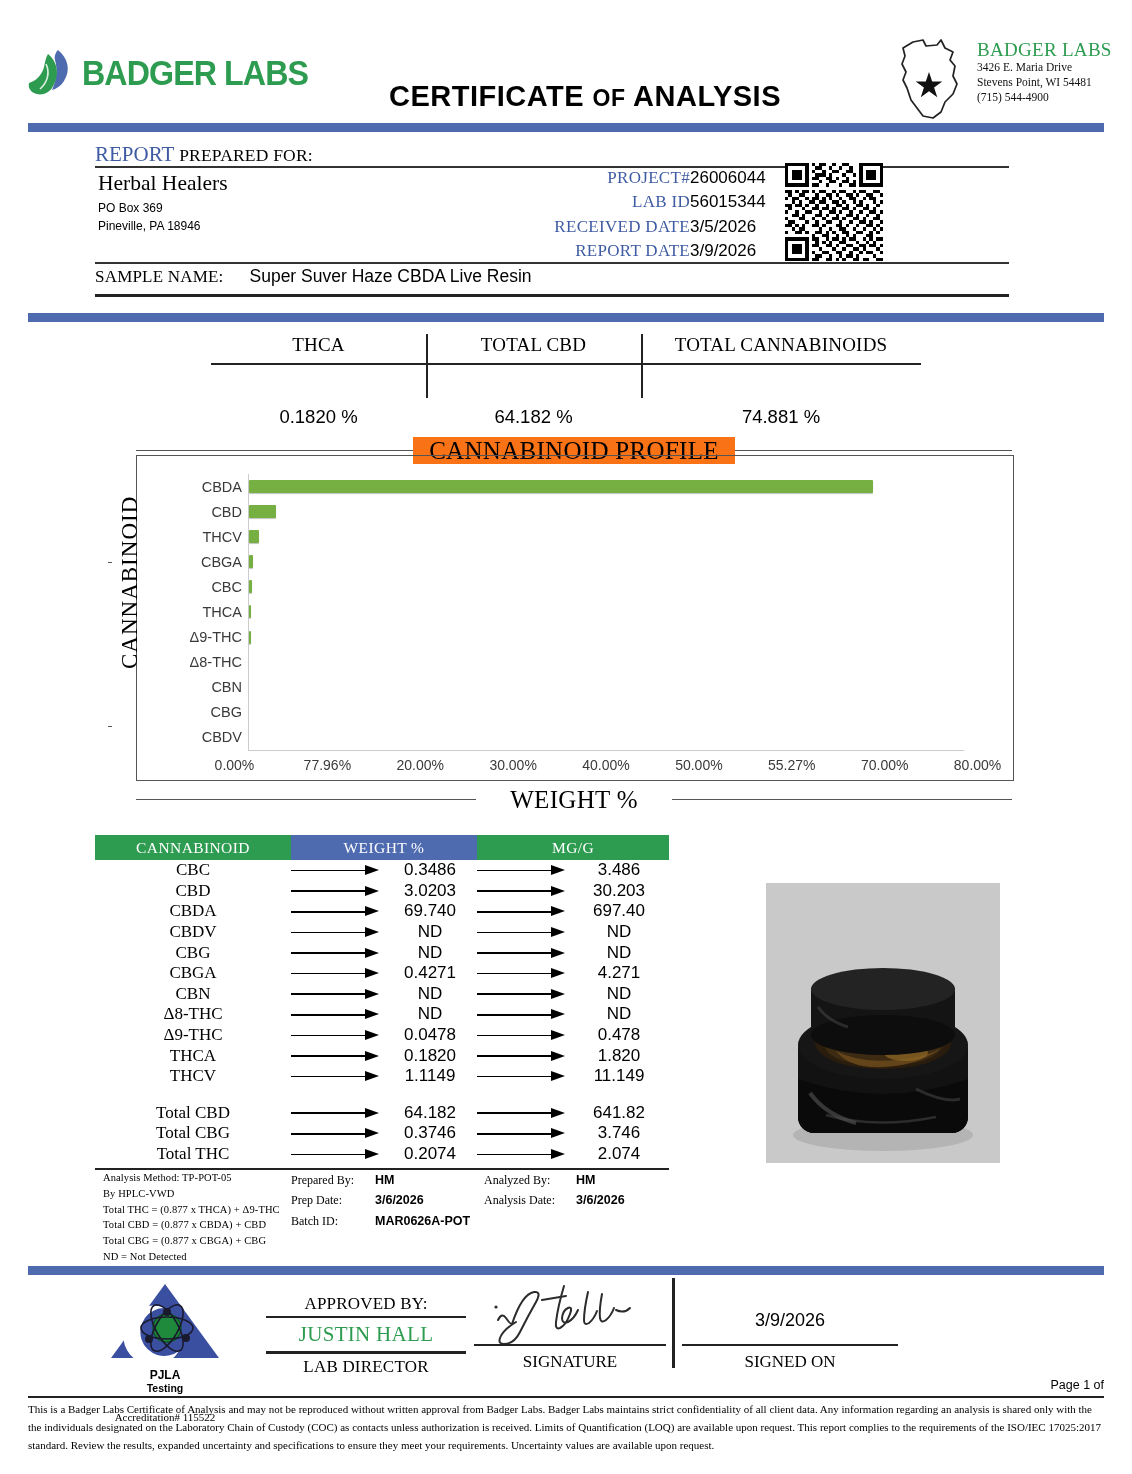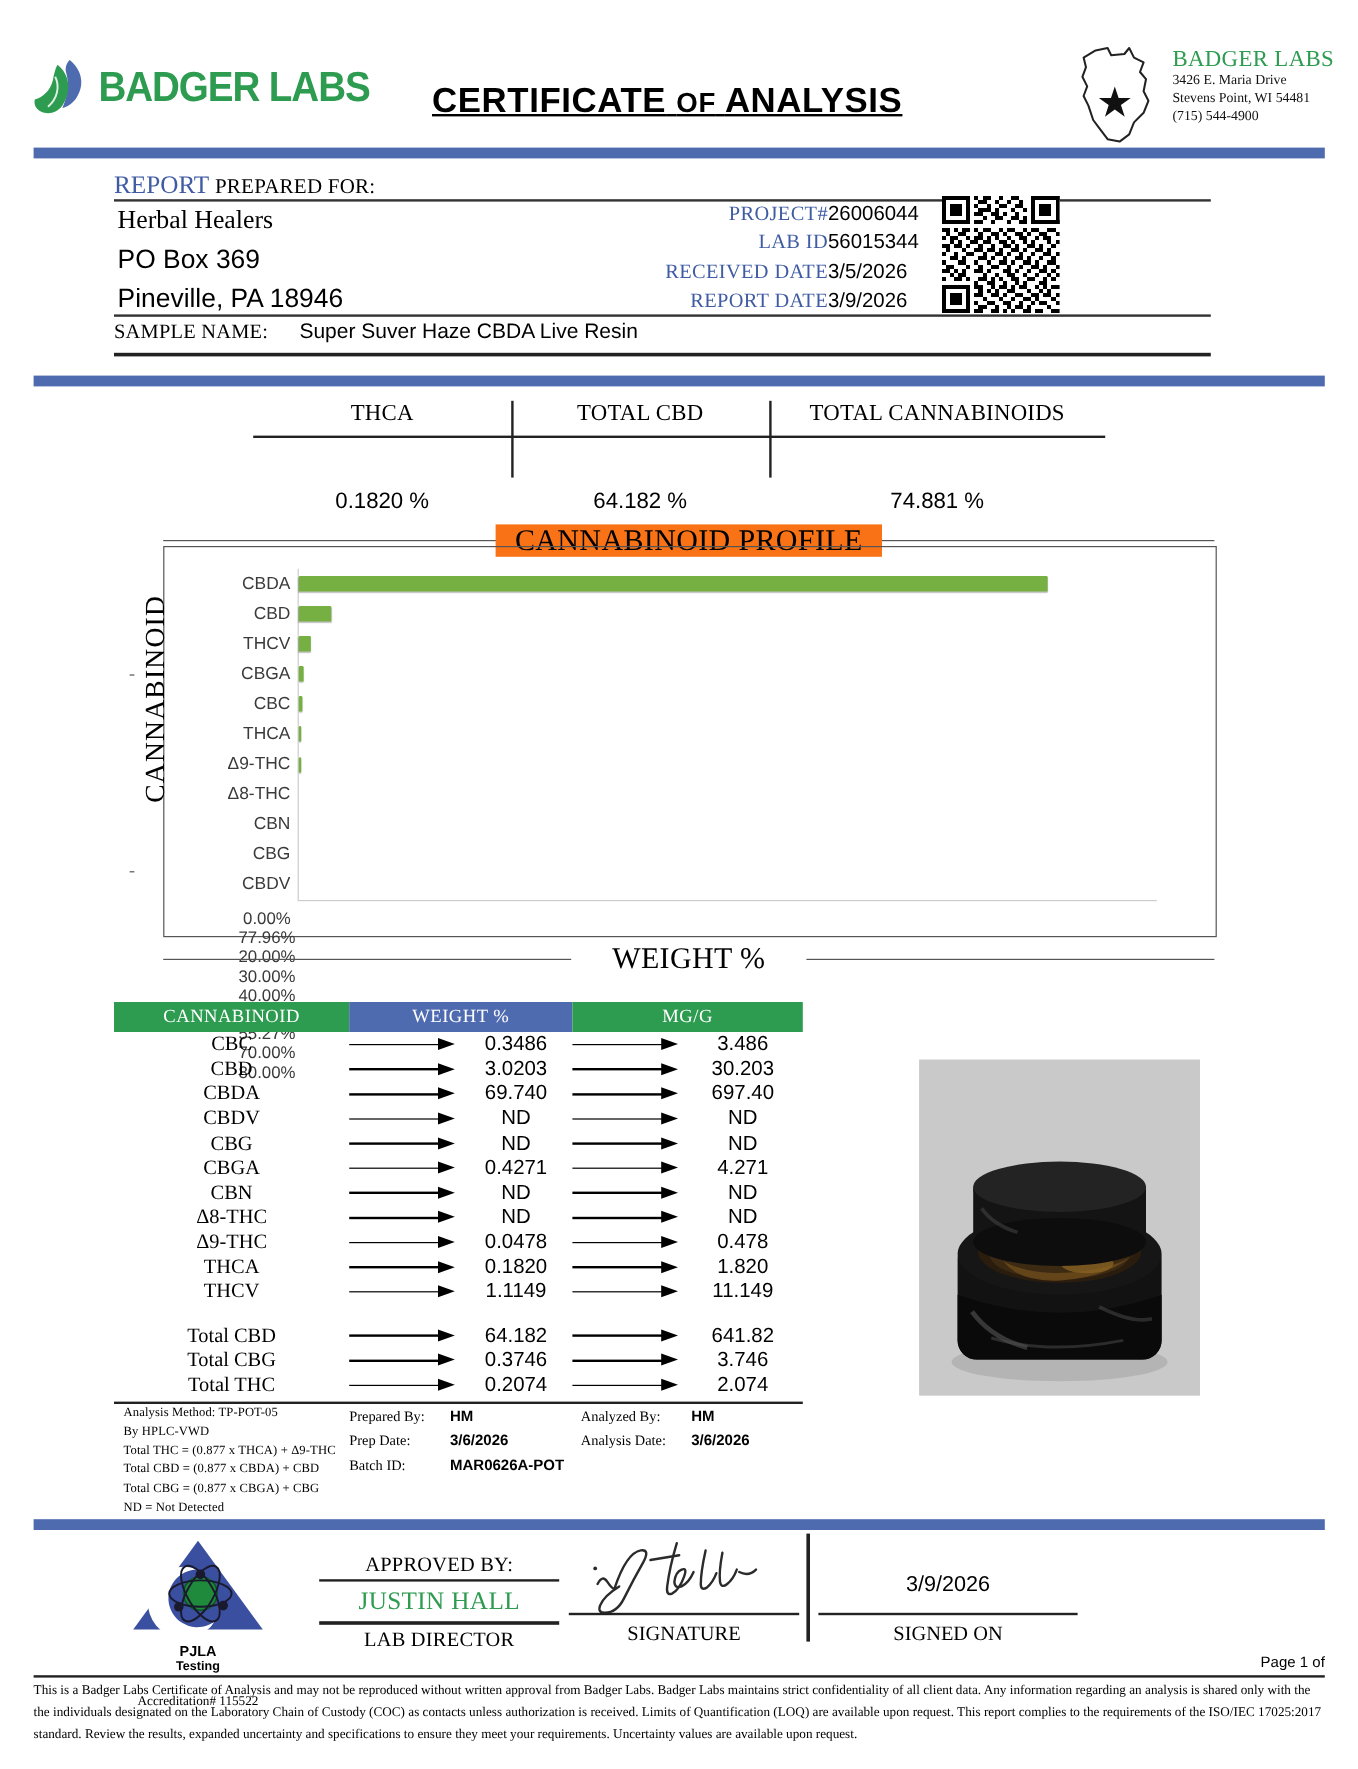--- a/index.html
+++ b/index.html
@@ -4,22 +4,22 @@
 <style>
   html,body{margin:0;padding:0;background:#fff;}
   body{width:1132px;height:1474px;position:relative;font-family:"Liberation Serif",serif;color:#000;}
   .page{position:absolute;inset:0;}
 
   
   .logo-wrap{position:absolute;left:28px;top:48px;display:flex;align-items:center;gap:10px;}
   .logo-mark{width:44px;height:50px;position:relative;}
   .logo-text{font-family:"Liberation Sans",sans-serif;font-weight:bold;font-size:35px;color:#2e9c50;letter-spacing:-1px;
              transform:scaleX(.92);transform-origin:left center;white-space:nowrap;}
-  .coa-title{position:absolute;left:360px;top:68px;width:450px;text-align:left;
-             font-family:"Liberation Sans",sans-serif;font-weight:bold;font-size:29px;letter-spacing:.5px;text-decoration:underline;}
+  .coa-title{position:absolute;left:360px;top:80px;width:450px;text-align:center;
+             font-family:"Liberation Sans",sans-serif;font-weight:bold;font-size:29px;letter-spacing:.5px;}
   .coa-title .of{font-size:23px;}
 
   .wi-block{position:absolute;left:893px;top:36px;display:flex;align-items:flex-start;gap:6px;}
   .wi-map{width:78px;height:88px;}
   .wi-txt{padding-top:4px;}
   .wi-name{font-size:19px;color:#2e9c50;letter-spacing:.3px;line-height:1.05;}
   .wi-addr{font-size:11.5px;line-height:1.32;color:#111;}
 
   .rule{position:absolute;left:28px;width:1076px;background:#4f6bb0;}
   .rule.top{top:123px;height:9px;}
@@ -30,21 +30,21 @@
   .rep-label{position:absolute;left:95px;top:142px;font-size:21px;}
   .rep-label .blue{color:#3f5ba3;}
   .rep-label .small{font-size:17.5px;letter-spacing:.2px;}
   .hr-thin{position:absolute;left:95px;width:914px;height:2px;background:#333;}
   .hr-thin.a{top:166px;}
   .hr-thin.b{top:262px;}
   .hr-thin.c{top:294px;background:#222;height:3px;}
 
   .client{position:absolute;left:98px;top:168px;font-family:"Liberation Sans",sans-serif;}
   .client .c1{font-family:"Liberation Serif",serif;font-size:21.5px;line-height:1.42;}
-  .client .c2{font-size:22px;line-height:1.5;}
+  .client .c2{font-size:12px;line-height:1.5;}
 
   .meta{position:absolute;left:500px;top:166px;width:290px;}
   .meta-row{display:flex;justify-content:flex-end;align-items:baseline;line-height:1.44;}
   .meta-k{color:#3f5ba3;font-size:17px;letter-spacing:.3px;text-align:right;}
   .meta-v{font-family:"Liberation Sans",sans-serif;font-size:17px;width:100px;text-align:left;}
 
   .qr{position:absolute;left:785px;top:163px;width:98px;height:98px;}
   .sample-row{position:absolute;left:95px;top:266px;display:flex;align-items:baseline;gap:26px;}
   .sample-k{font-size:17px;letter-spacing:.2px;}
   .sample-v{font-family:"Liberation Sans",sans-serif;font-size:17.5px;}
@@ -69,21 +69,21 @@
   .ytl{position:absolute;top:562px;left:108px;width:4px;height:1px;background:#555;}
   .ytl2{position:absolute;top:726px;left:108px;width:4px;height:1px;background:#555;}
   .plot-baseline{position:absolute;left:248px;top:474px;width:1px;height:276px;background:#ccc;}
   .cat-labels{position:absolute;left:150px;top:474px;width:92px;}
   .cat{height:25.09px;display:flex;align-items:center;justify-content:flex-end;
        font-family:"Liberation Sans",sans-serif;font-size:14.5px;color:#3a3a3a;}
   .bars{position:absolute;left:249px;top:474px;width:716px;}
   .bar-row{height:25.09px;display:flex;align-items:center;}
   .bar{height:13px;background:#76b043;border-radius:1px;box-shadow:0 1px 1px rgba(0,0,0,.25);}
   .xaxis{position:absolute;left:248px;top:750px;width:716px;height:1px;background:#ccc;}
-  .xticks{position:absolute;left:176px;top:757px;width:836px;display:flex;flex-direction:column;}
+  .xticks{position:absolute;left:188px;top:757px;width:836px;display:flex;}
   .xtick{width:92.9px;text-align:center;font-family:"Liberation Sans",sans-serif;font-size:14px;color:#3a3a3a;}
   .x-axis-title{position:absolute;left:136px;top:786px;width:876px;text-align:center;}
   .x-axis-title span{background:#fff;padding:0 16px;font-size:25px;letter-spacing:.3px;}
   .xt-line{position:absolute;top:799px;height:1px;background:#555;}
 
   
   .tbl{position:absolute;left:95px;top:835px;width:574px;}
   .tbl-head{display:flex;height:25px;align-items:center;}
   .th{font-size:15.5px;color:#fff;text-align:center;letter-spacing:.4px;height:25px;line-height:25px;}
   .th.green{background:#2e9c50;} .th.blue{background:#4f6bb0;}

